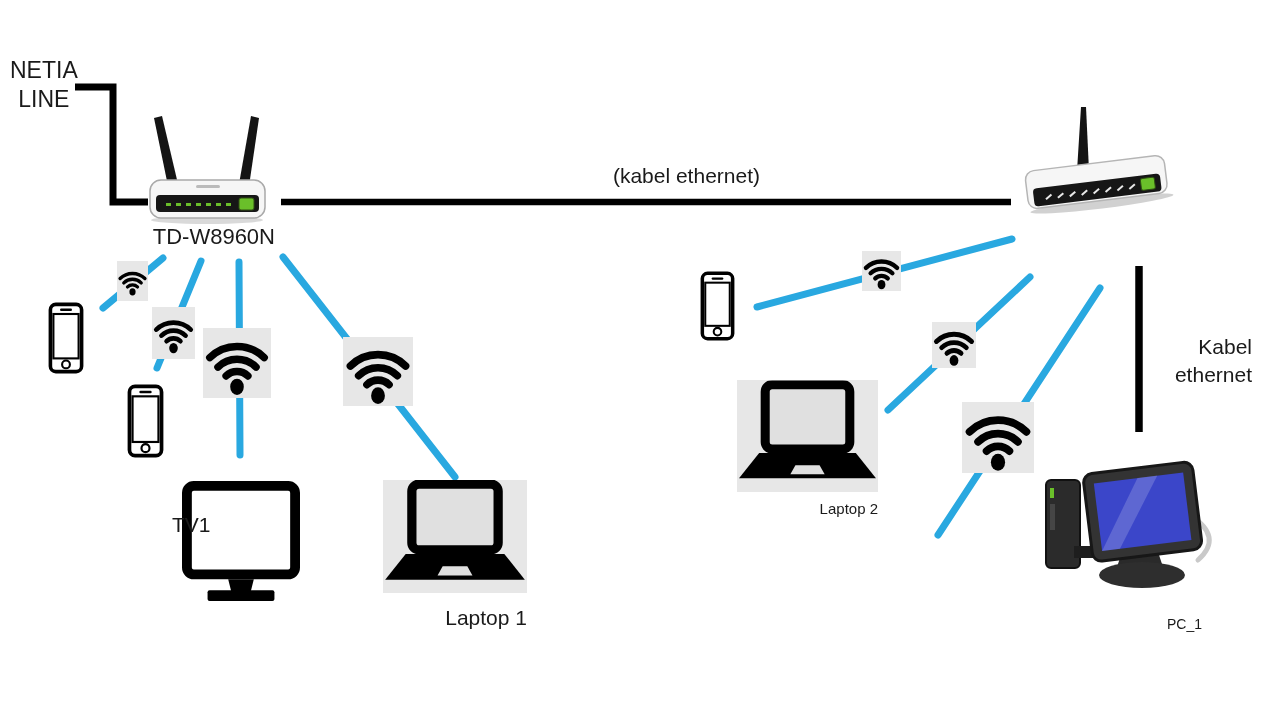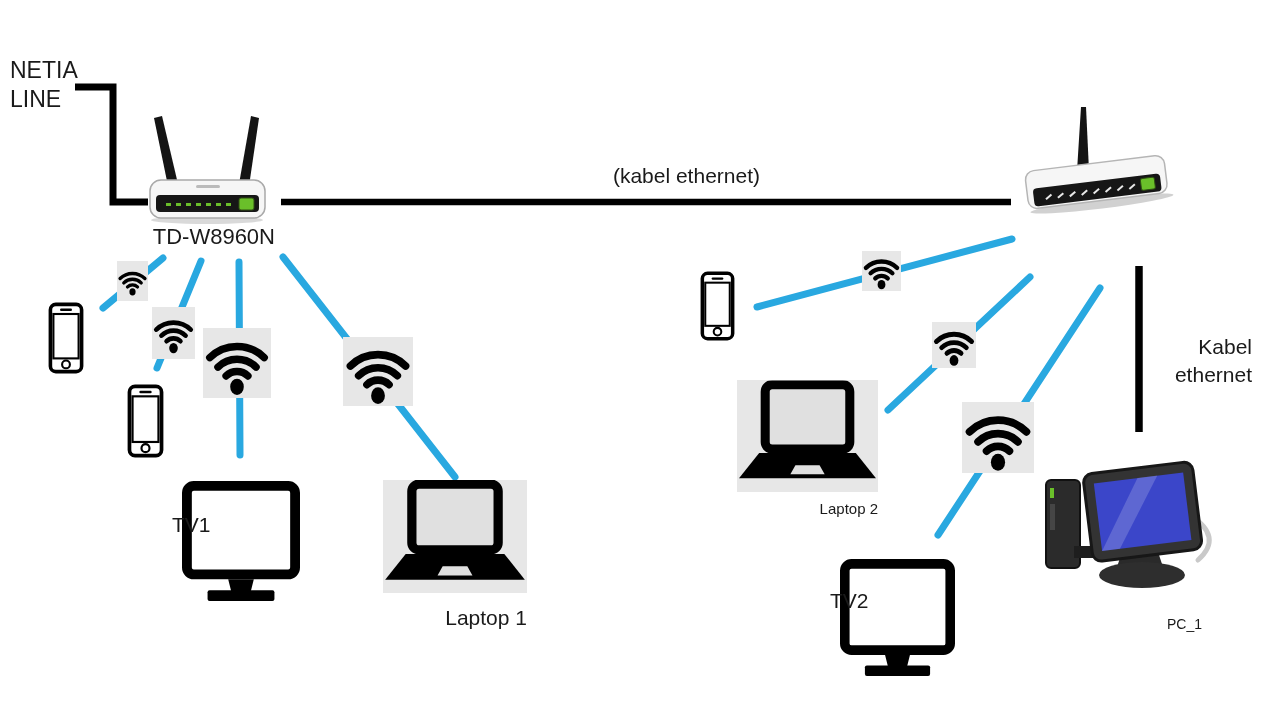--- a/index.html
+++ b/index.html
@@ -5,21 +5,21 @@
   html,body{margin:0;padding:0;}
   body{
     width:1280px;height:720px;background:#ffffff;overflow:hidden;
     font-family:"Liberation Sans", sans-serif;color:var(--text,#1a1a1a);
     position:relative;
   }
   .layer{position:absolute;inset:0;}
   .abs{position:absolute;}
   .dev svg{display:block;width:100%;height:100%;}
   .iconbg{background:var(--icon_bg,#e7e7e7);}
-  .lbl{white-space:nowrap;}
+  .lbl{white-space:nowrap;text-align:center;}
   .lbl.center{text-align:right;white-space:normal;}
   .blue-line{stroke:var(--wifi_link,#29a8e0);stroke-width:7;stroke-linecap:round;}
   .black-path{stroke:var(--cable_black,#000);fill:none;stroke-linejoin:miter;}
   .pc-screen{fill:var(--pc_screen_blue,#3b46c9);}
   .led-green{fill:var(--router_led_green,#6abf2a);}
   .tv-text{position:absolute;left:0;top:33px;width:100%;
            font-size:21px;transform:translateX(-10px);}
 </style>
 </head>
 <body>
@@ -188,26 +188,20 @@
         <use href="#sym-phone"></use>
       </svg>
   </div>
 
   <div class="abs dev" style="left:182px;top:480px;width:118px;height:122px">
     <svg viewBox="0 0 120 122">
         <use href="#sym-tv"></use>
       </svg>
     <div class="tv-text">TV1</div>
   </div>
-  <div class="abs dev" style="left:840px;top:558px;width:115px;height:119px">
-    <svg viewBox="0 0 120 122">
-        <use href="#sym-tv"></use>
-      </svg>
-    <div class="tv-text" style="top:31px">TV2</div>
-  </div>
 
   <div class="abs dev iconbg" style="left:383px;top:480px;width:144px;height:113px;padding:0">
     <svg viewBox="0 0 140 110">
         <use href="#sym-laptop"></use>
       </svg>
   </div>
   <div class="abs dev iconbg" style="left:737px;top:380px;width:141px;height:112px">
     <svg viewBox="0 0 140 110">
         <use href="#sym-laptop"></use>
       </svg>

